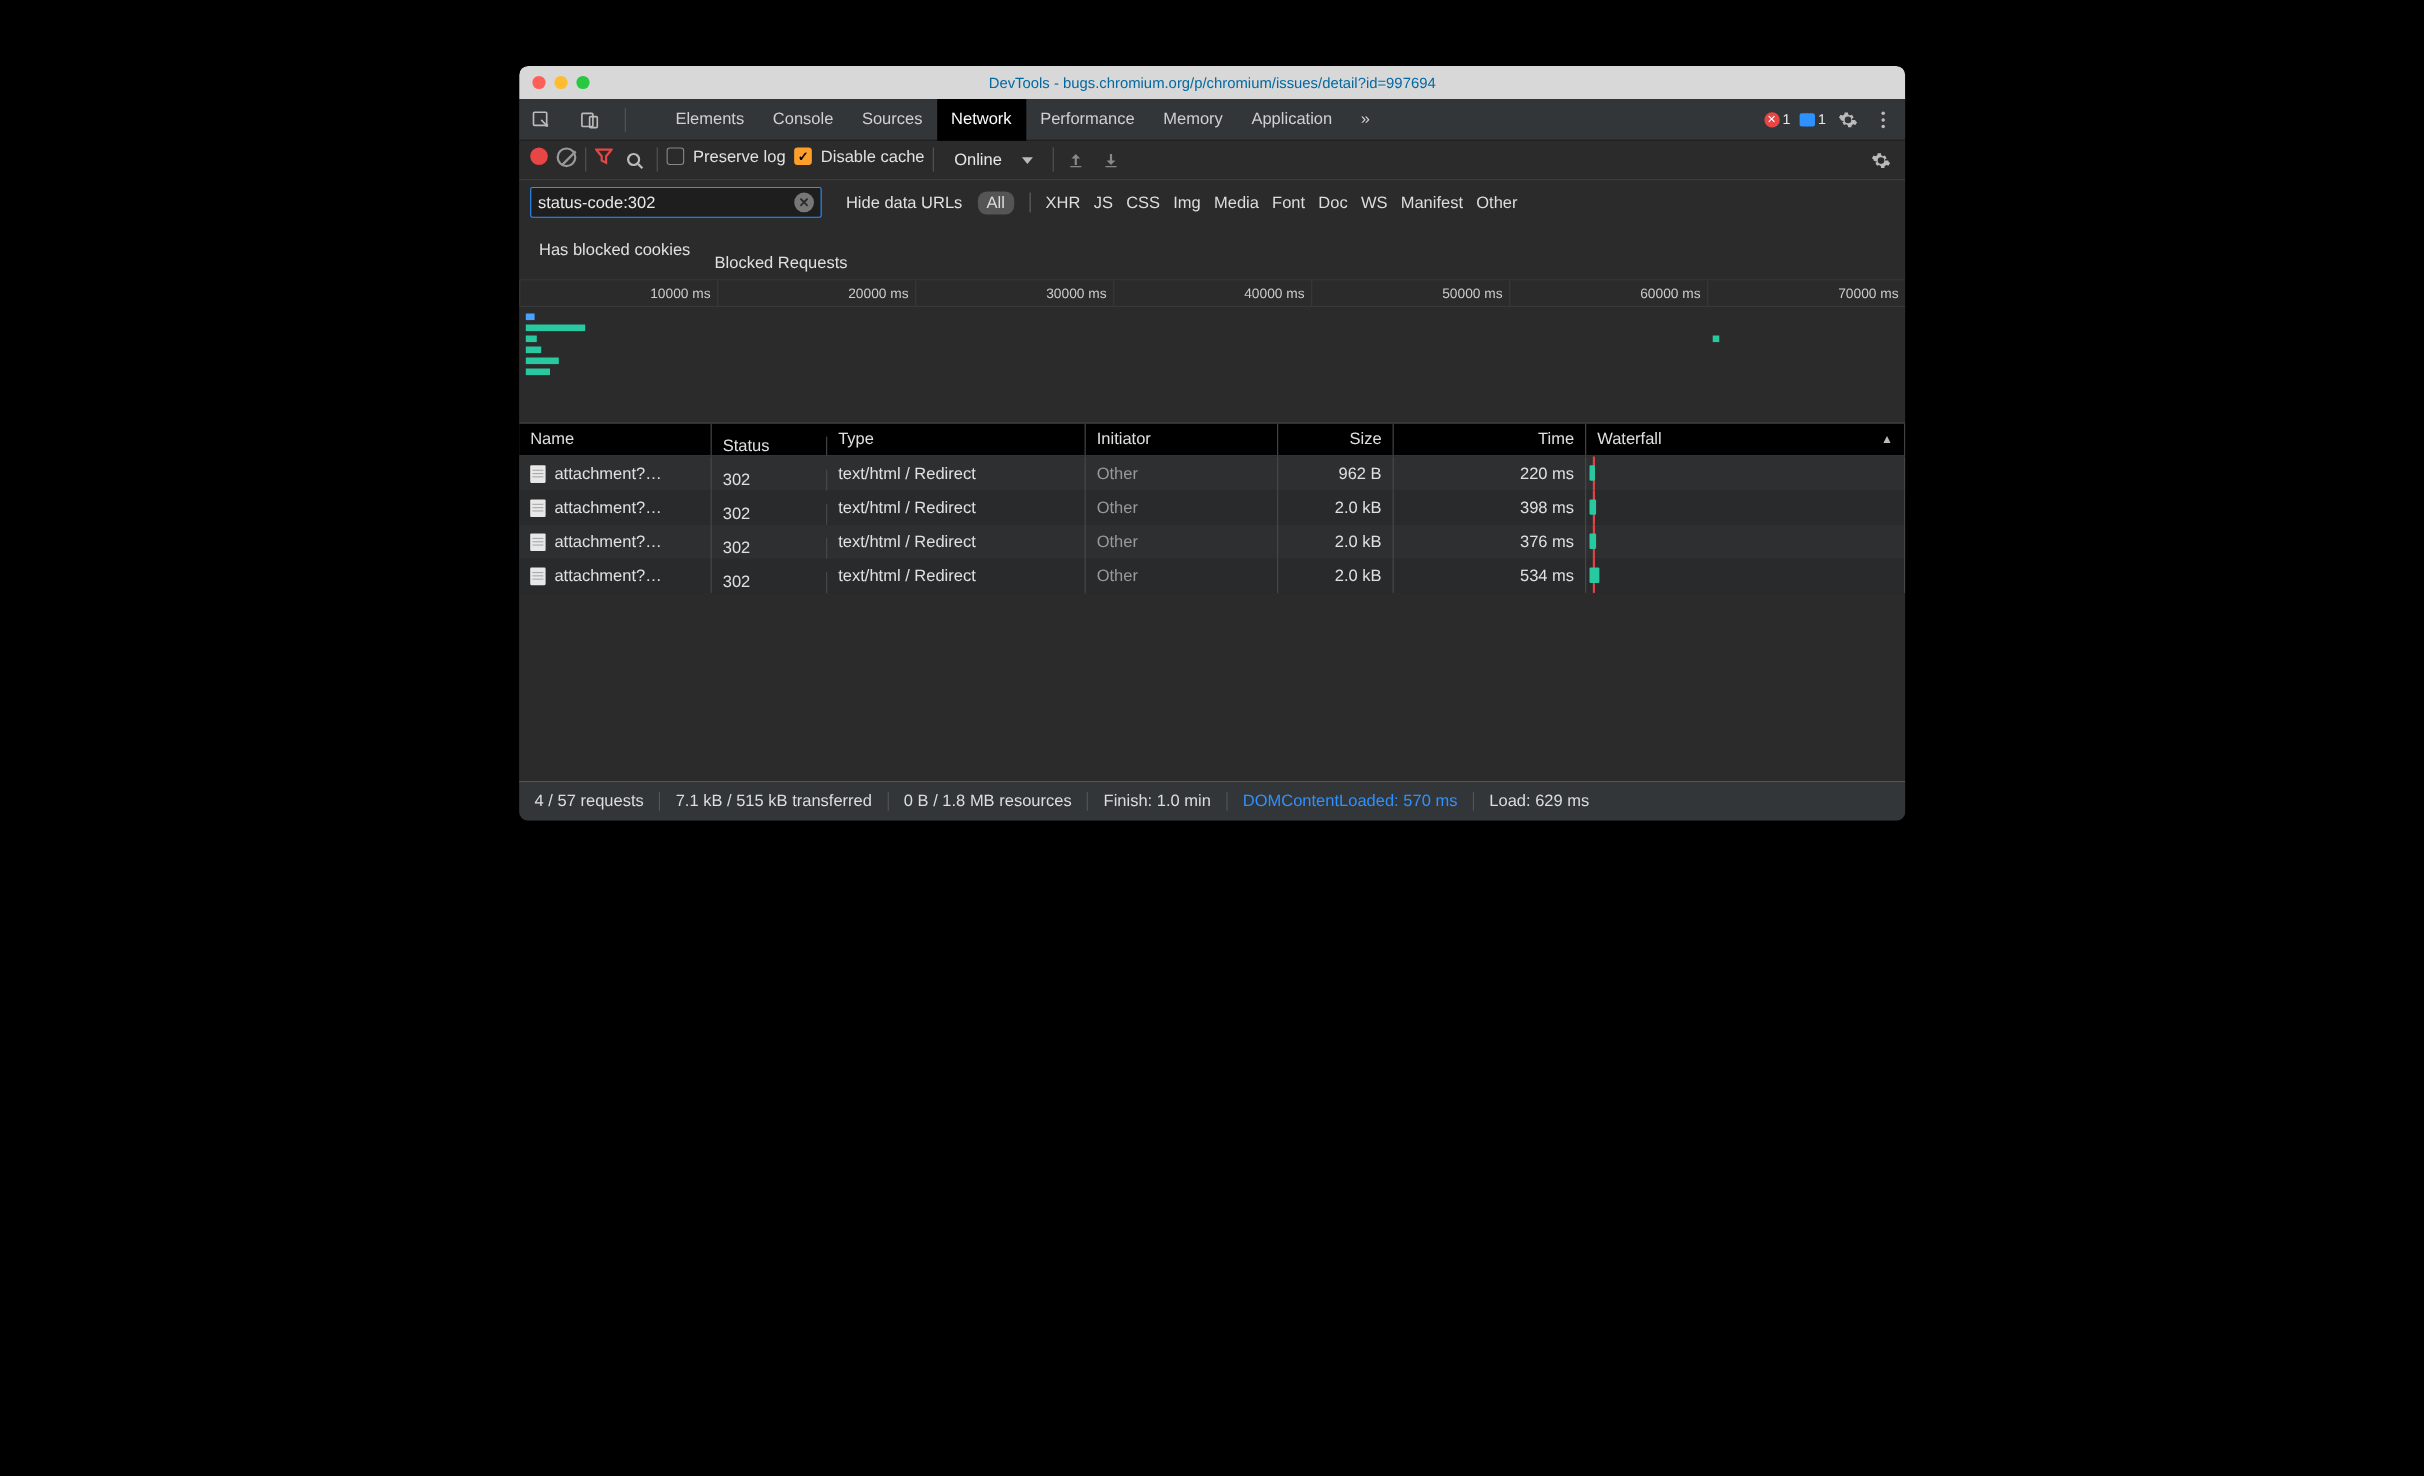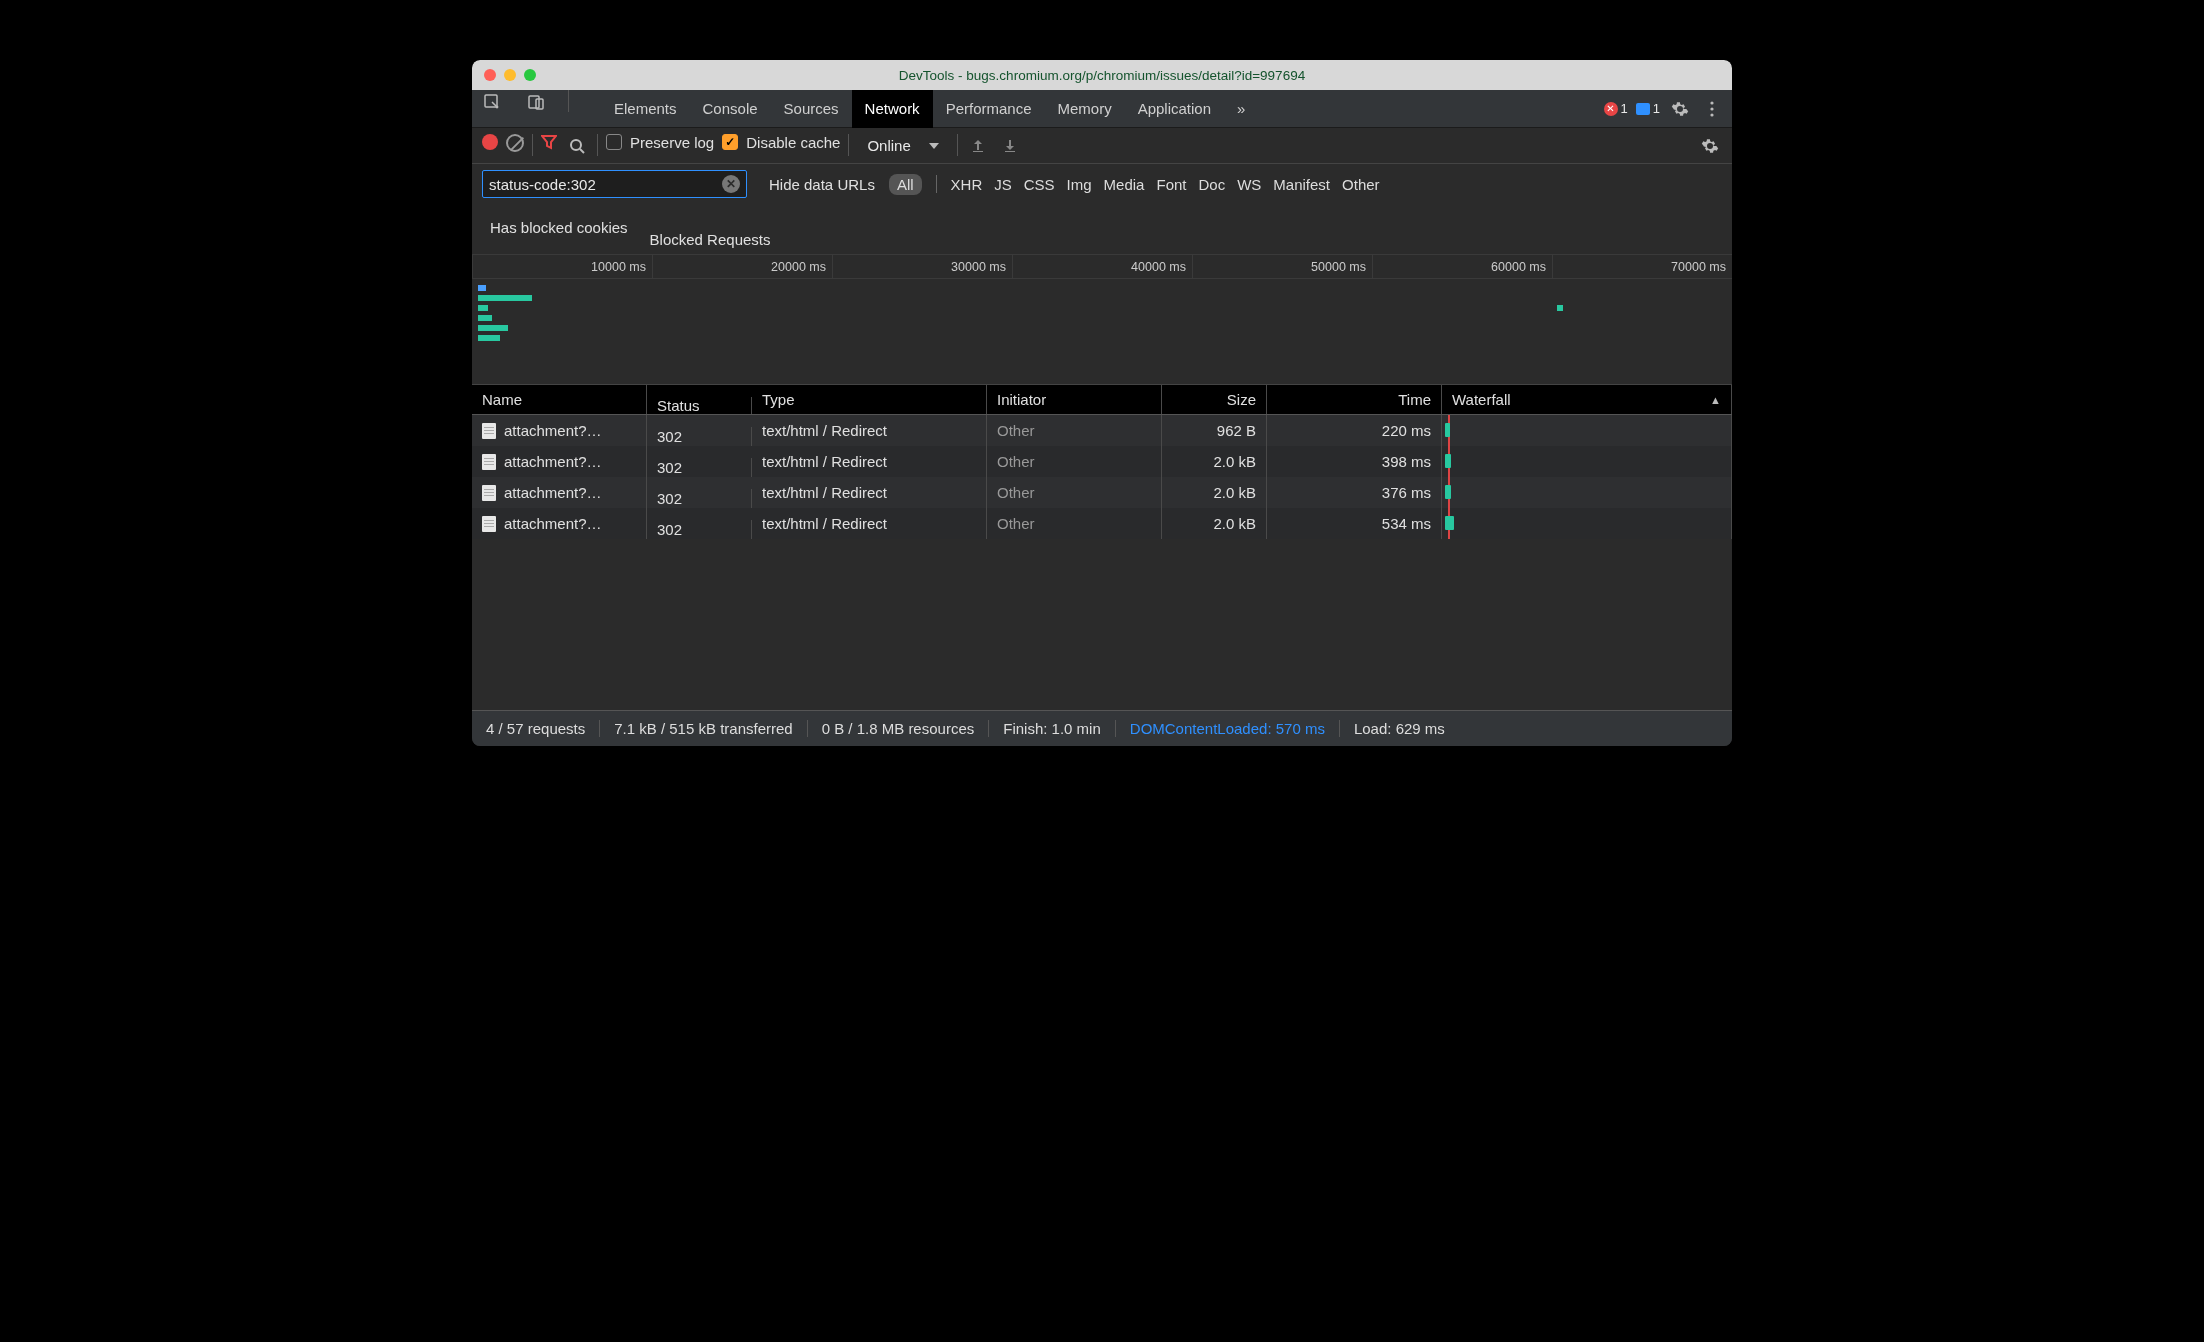--- a/index.html
+++ b/index.html
@@ -34,35 +34,35 @@
   }
   .traffic { display: flex; gap: 8px; padding-left: 12px; }
   .dot { width: 12px; height: 12px; border-radius: 50%; }
   .dot.red { background: #ff5f57; }
   .dot.yellow { background: #febc2e; }
   .dot.green { background: #28c840; }
   .titlebar-title {
     position: absolute;
     left: 0; right: 0;
     text-align: center;
-    color: #14532d;
+    color: #0369a1;
     font-size: 13.5px;
     pointer-events: none;
   }
   
   .tabs-row {
     height: 38px;
     background: #333639;
     display: flex;
     align-items: center;
     padding: 0 8px;
     border-bottom: 1px solid #1b1b1b;
     justify-content: space-between;
   }
-  .tabs-left { display: flex; align-items: flex-start; gap: 20px; }
+  .tabs-left { display: flex; align-items: center; gap: 20px; }
   .tabs { display: flex; align-items: stretch; margin-left: 12px; height: 38px; }
   .tab {
     padding: 0 13px;
     display: flex;
     align-items: center;
     color: #d0d0d0;
     font-size: 15px;
     cursor: pointer;
   }
   .tab.active { background: #000; color: #fff; }

